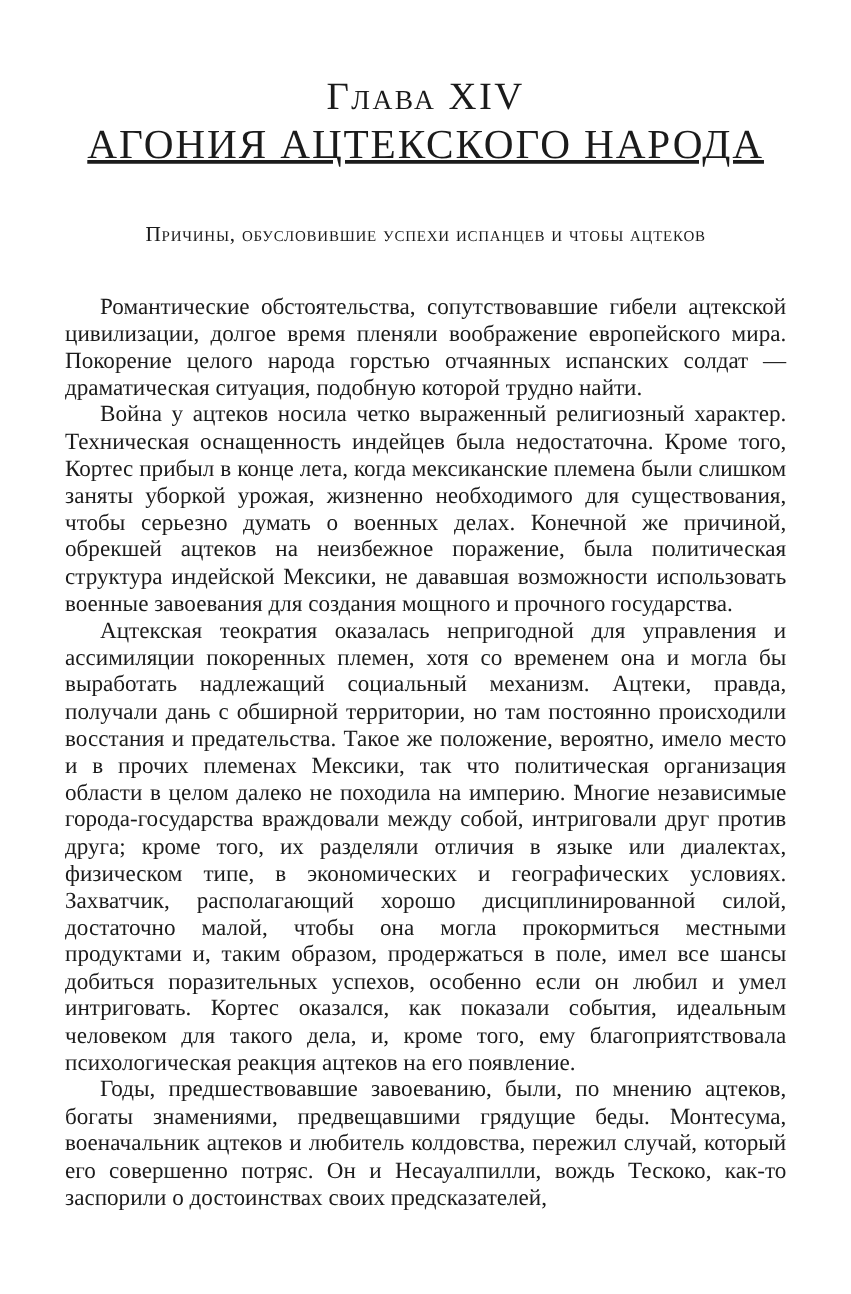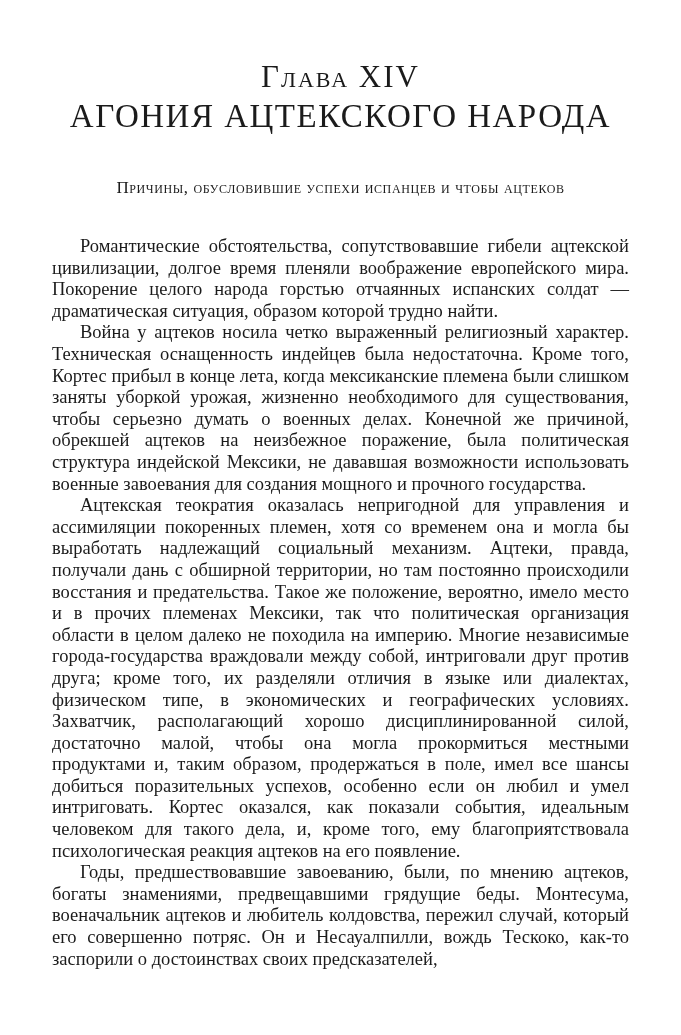--- a/index.html
+++ b/index.html
@@ -27,20 +27,21 @@
     letter-spacing: 2px;
     font-weight: 400;
   }
   .chapter-title {
     margin: 4px 0 0 0;
     text-align: center;
     font-size: 33px;
     line-height: 1.15;
     letter-spacing: 1.5px;
     font-weight: 400;
+    text-decoration: underline;
   }
   .section-subtitle {
     margin-top: 42px;
     text-align: center;
     font-variant: small-caps;
     font-size: 17px;
     letter-spacing: 0.6px;
   }
   .body-text {
     margin-top: 38px;
@@ -56,18 +57,18 @@
   }
 </style>
 </head>
 <body>
 
 <div class="page">
   <div class="chapter-label">Глава XIV</div>
   <h1 class="chapter-title">АГОНИЯ АЦТЕКСКОГО НАРОДА</h1>
   <div class="section-subtitle">Причины, обусловившие успехи испанцев и чтобы ацтеков</div>
   <div class="body-text">
-    <p>Романтические обстоятельства, сопутствовавшие гибели ацтекской цивилизации, долгое время пленяли воображение европейского мира. Покорение целого народа горстью отчаянных испанских солдат — драматическая ситуация, образом которой трудно найти.</p>
+    <p>Романтические обстоятельства, сопутствовавшие гибели ацтекской цивилизации, долгое время пленяли воображение европейского мира. Покорение целого народа горстью отчаянных испанских солдат — драматическая ситуация, подобную которой трудно найти.</p>
     <p>Война у ацтеков носила четко выраженный религиозный характер. Техническая оснащенность индейцев была недостаточна. Кроме того, Кортес прибыл в конце лета, когда мексиканские племена были слишком заняты уборкой урожая, жизненно необходимого для существования, чтобы серьезно думать о военных делах. Конечной же причиной, обрекшей ацтеков на неизбежное поражение, была политическая структура индейской Мексики, не дававшая возможности использовать военные завоевания для создания мощного и прочного государства.</p>
     <p>Ацтекская теократия оказалась непригодной для управления и ассимиляции покоренных племен, хотя со временем она и могла бы выработать надлежащий социальный механизм. Ацтеки, правда, получали дань с обширной территории, но там постоянно происходили восстания и предательства. Такое же положение, вероятно, имело место и в прочих племенах Мексики, так что политическая организация области в целом далеко не походила на империю. Многие независимые города-государства враждовали между собой, интриговали друг против друга; кроме того, их разделяли отличия в языке или диалектах, физическом типе, в экономических и географических условиях. Захватчик, располагающий хорошо дисциплинированной силой, достаточно малой, чтобы она могла прокормиться местными продуктами и, таким образом, продержаться в поле, имел все шансы добиться поразительных успехов, особенно если он любил и умел интриговать. Кортес оказался, как показали события, идеальным человеком для такого дела, и, кроме того, ему благоприятствовала психологическая реакция ацтеков на его появление.</p>
     <p>Годы, предшествовавшие завоеванию, были, по мнению ацтеков, богаты знамениями, предвещавшими грядущие беды. Монтесума, военачальник ацтеков и любитель колдовства, пережил случай, который его совершенно потряс. Он и Несауалпилли, вождь Тескоко, как-то заспорили о достоинствах своих предсказателей,</p>
   </div>
 </div>
 
 </body></html>

